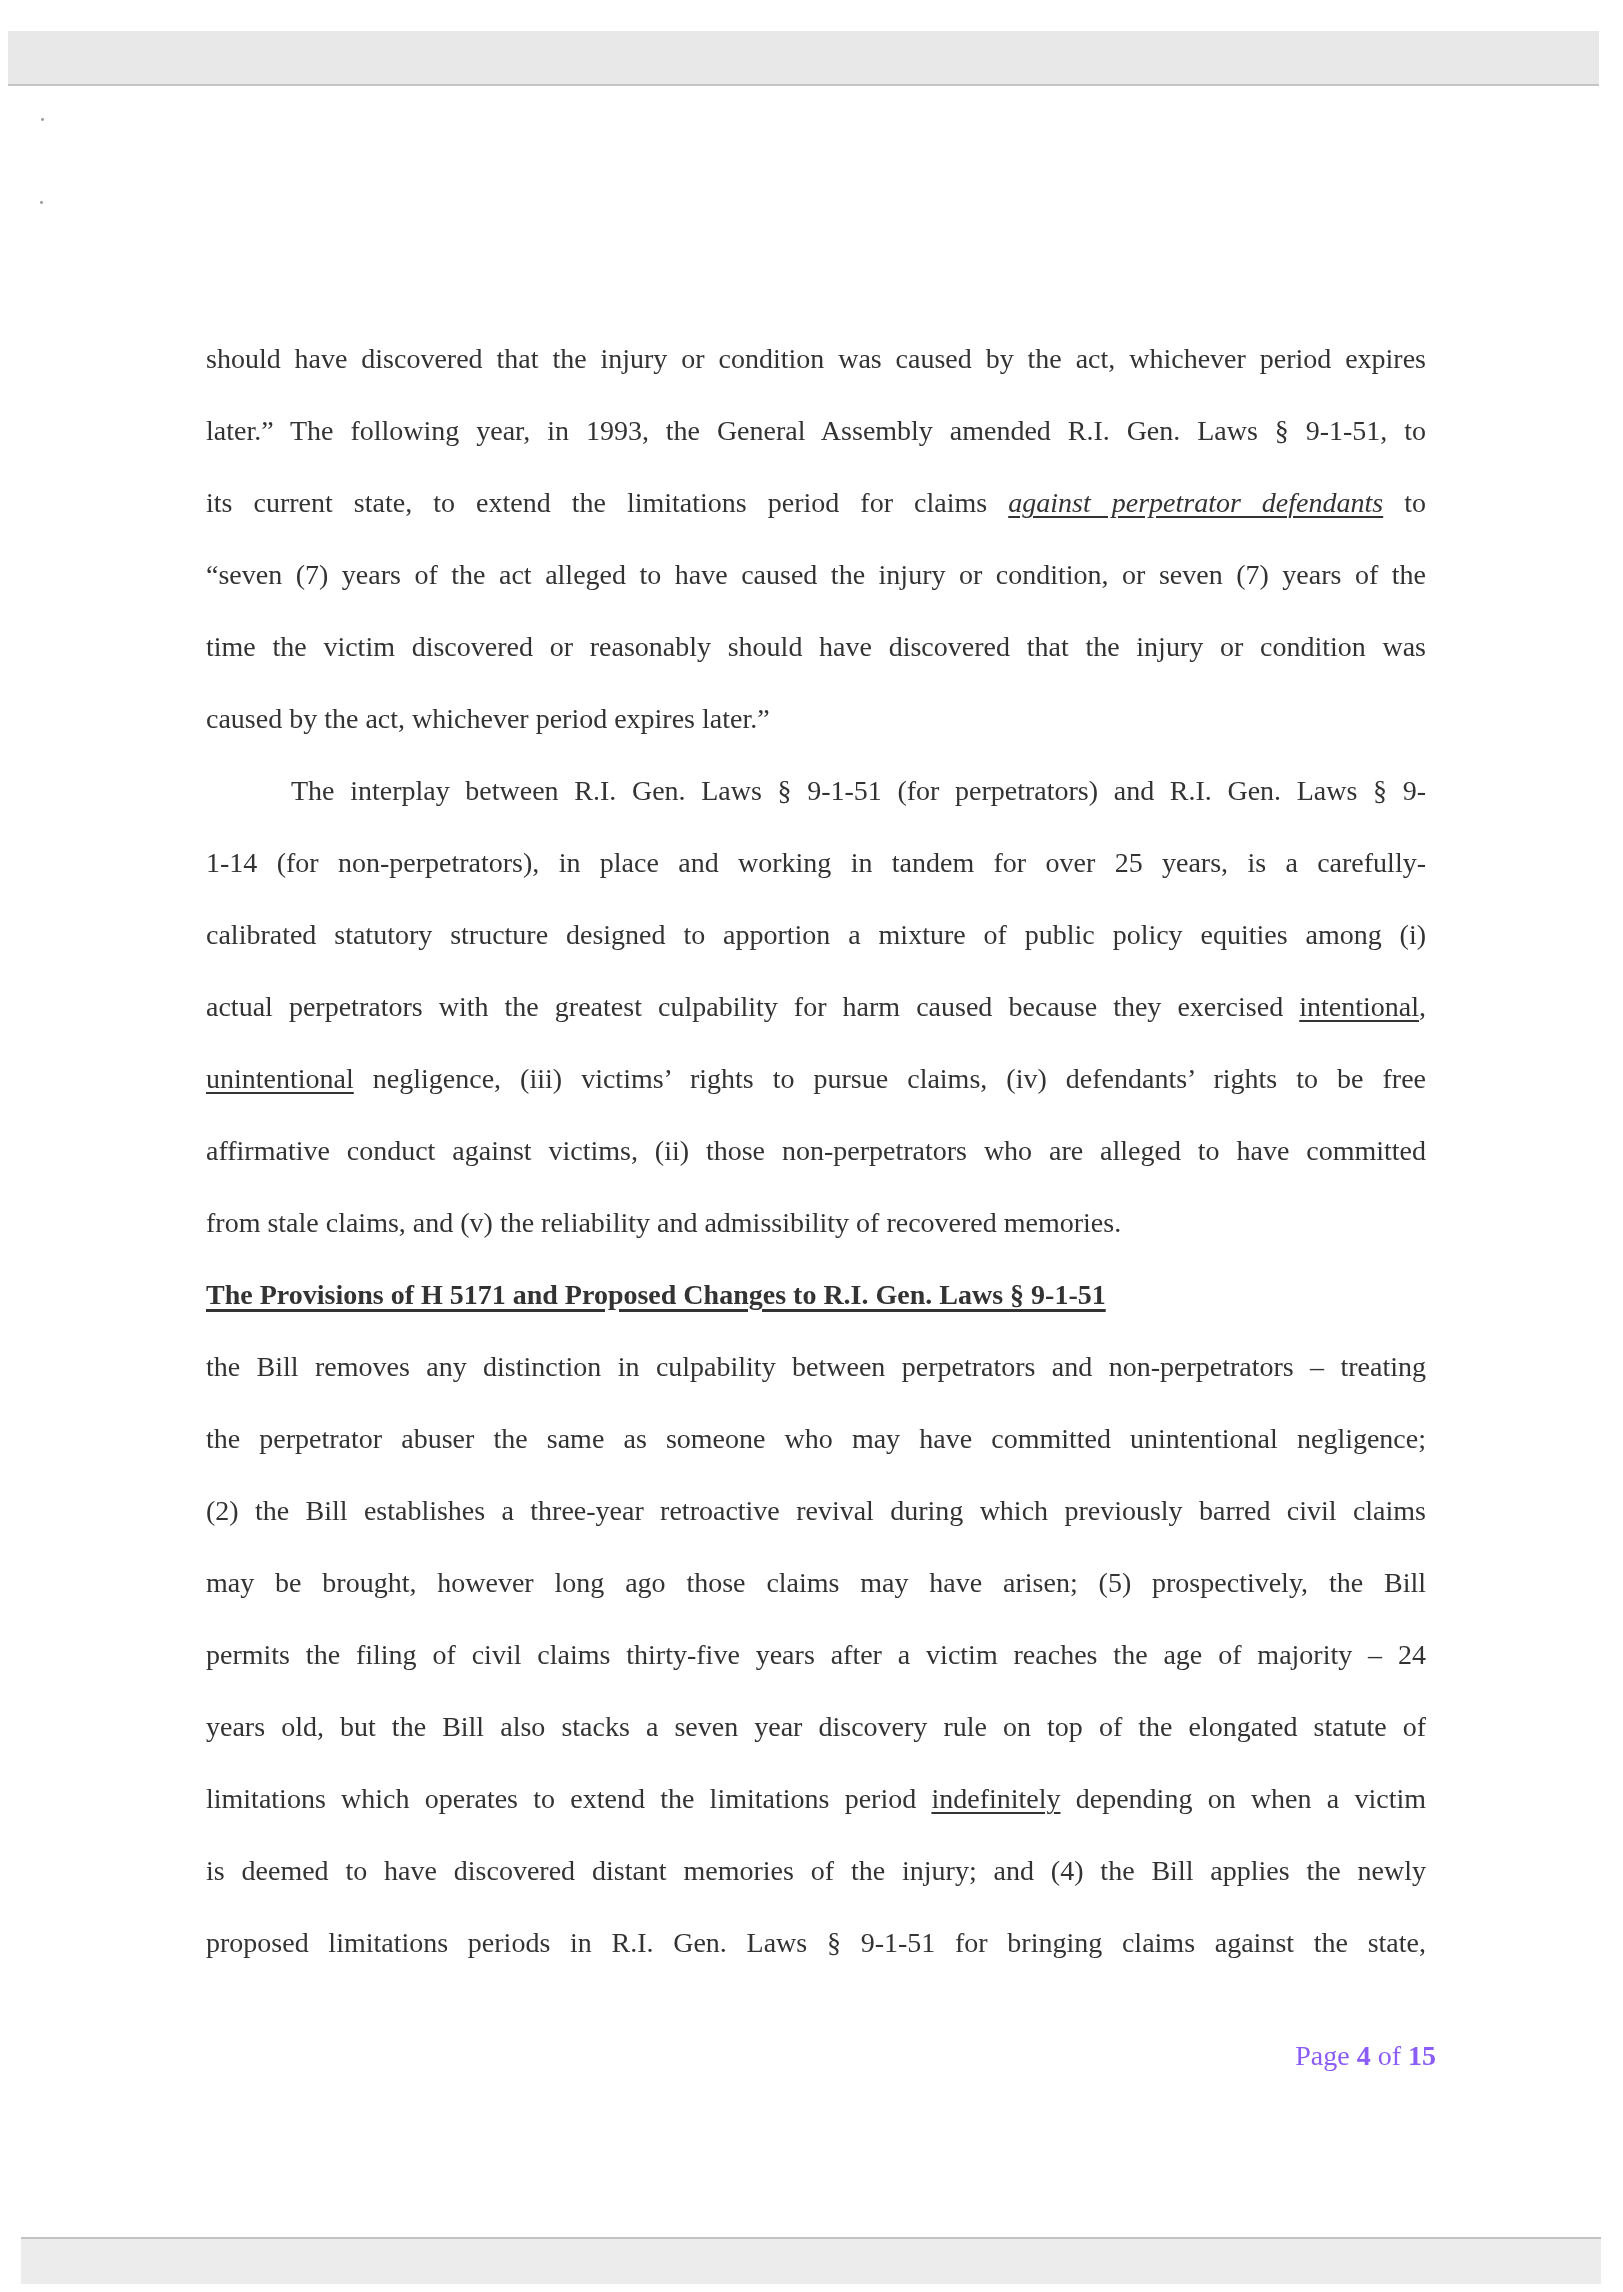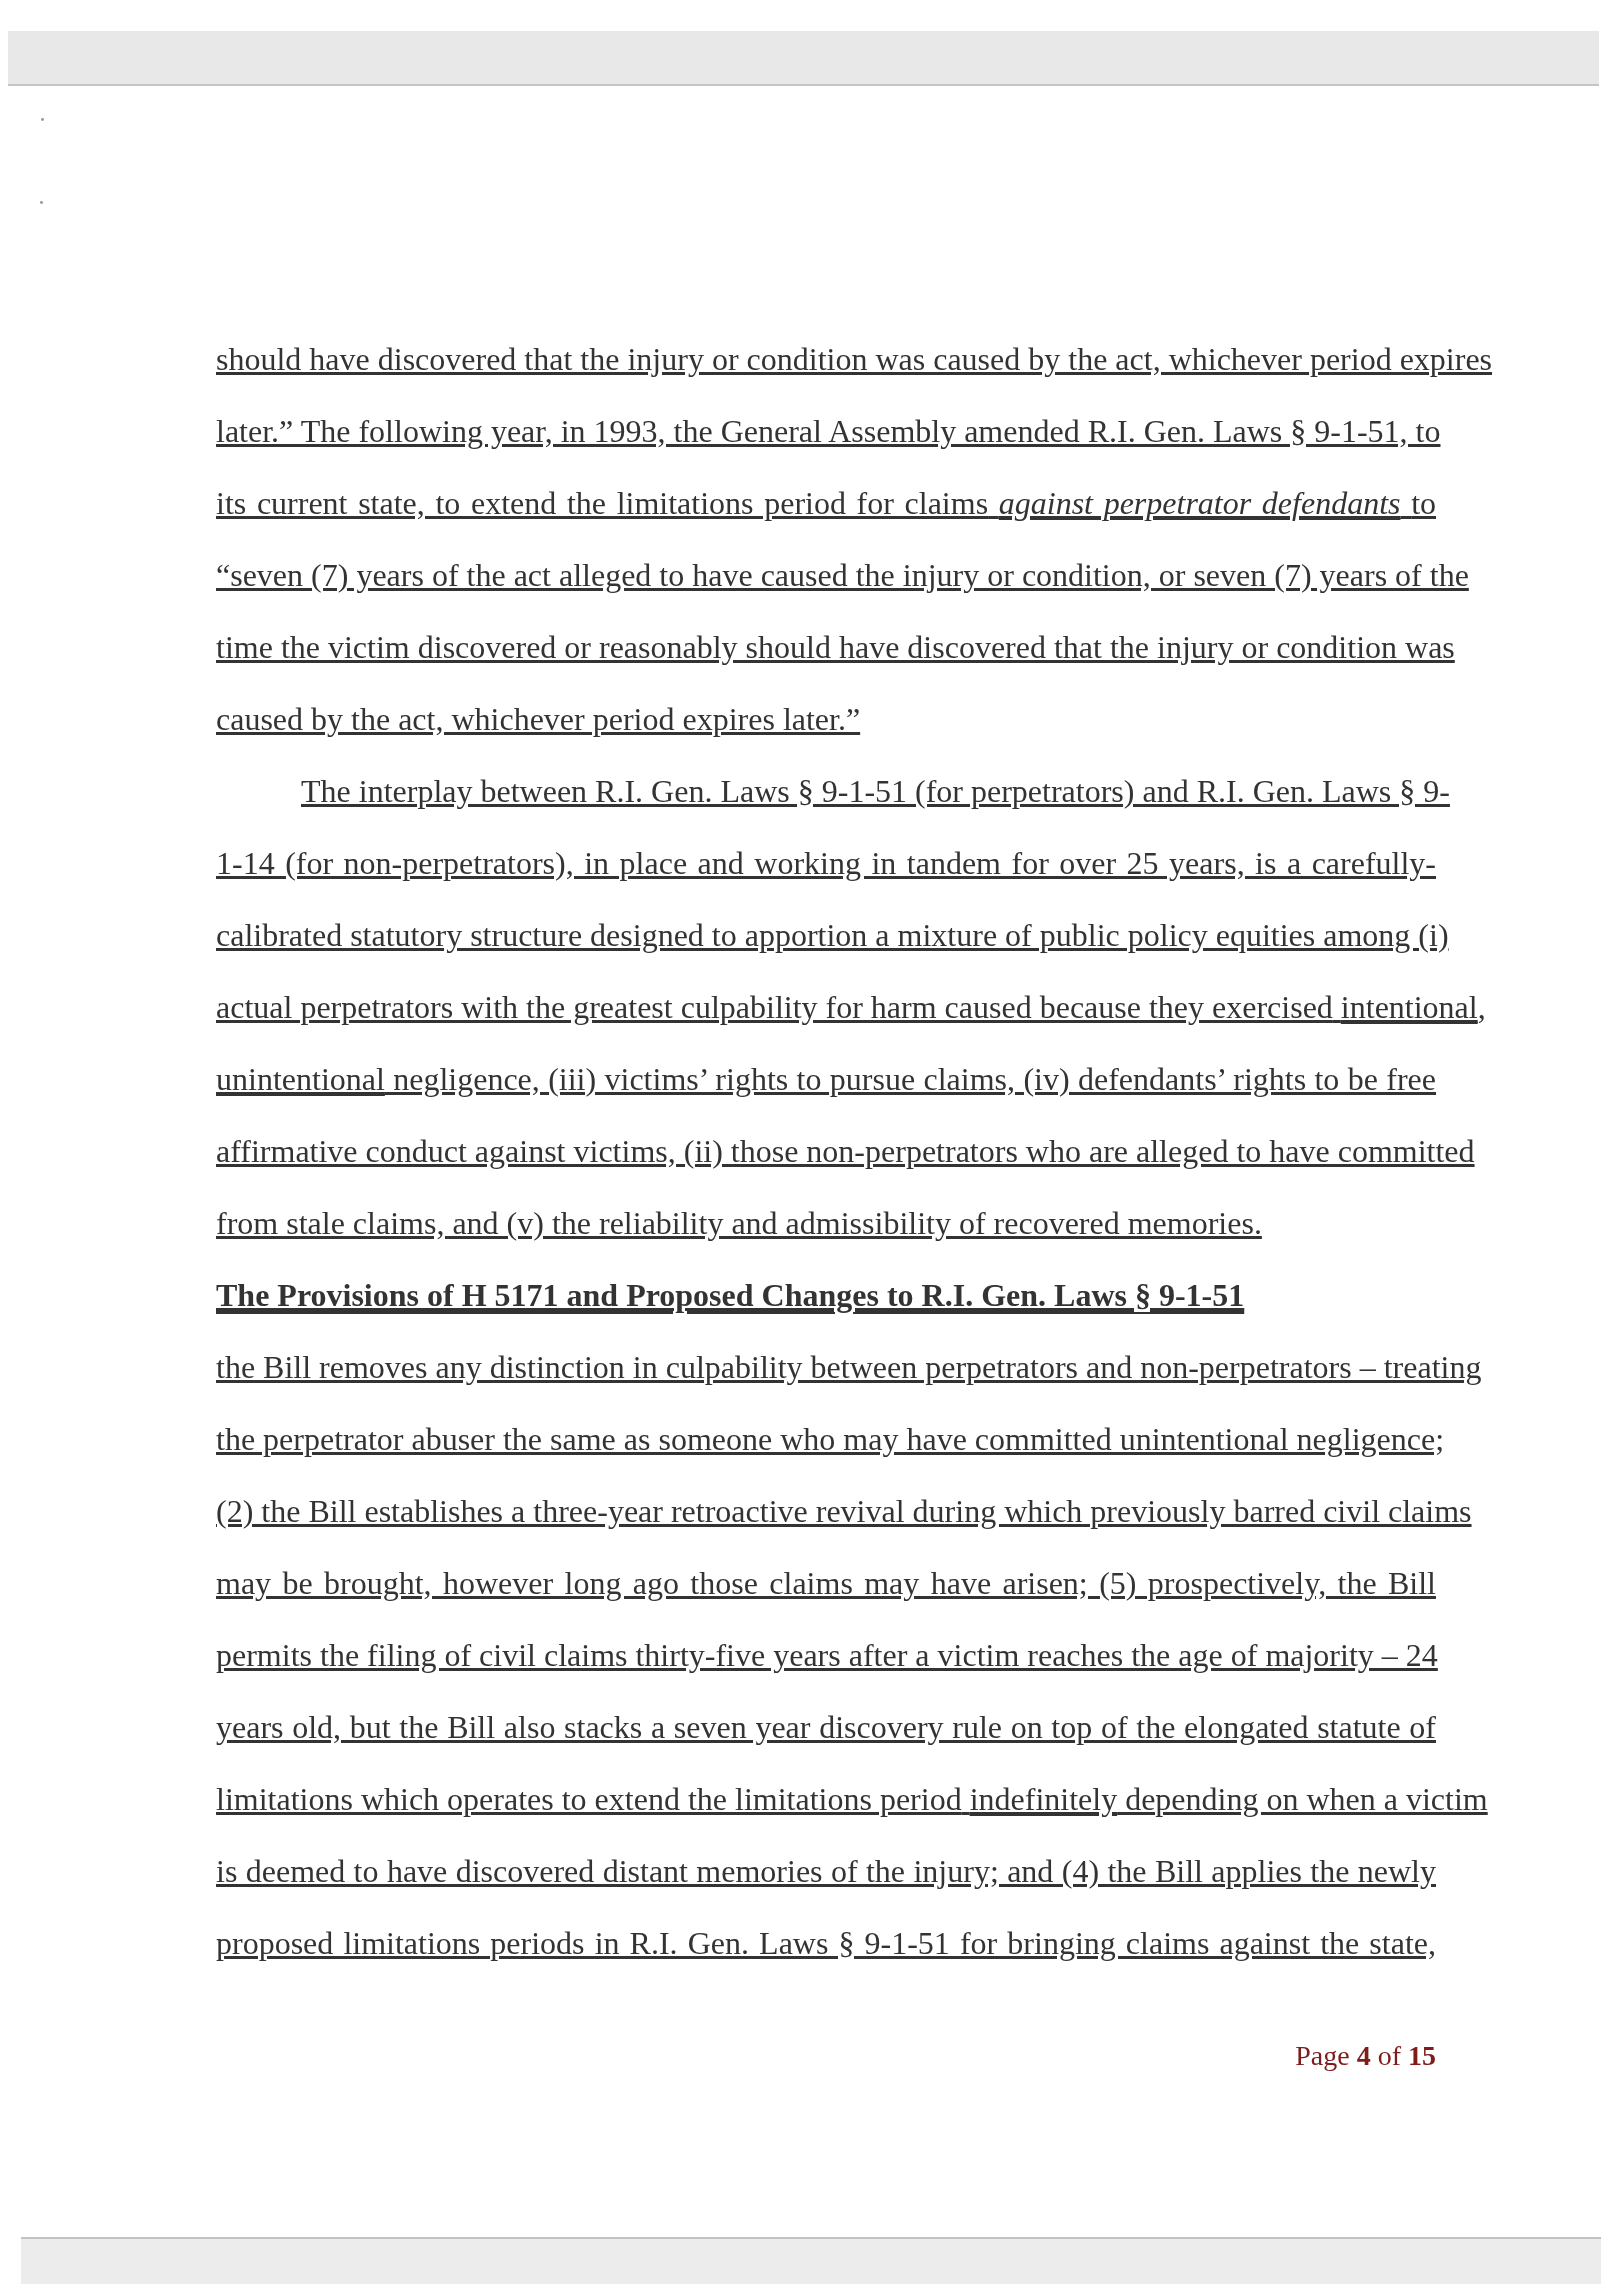--- a/index.html
+++ b/index.html
@@ -29,26 +29,25 @@
     border-top: 2px solid #c2c2c2;
   }
   .speck {
     position: absolute;
     width: 2.9px; height: 2.9px;
     background: #9a9a9a;
     border-radius: 50%;
   }
   .page-body {
     position: absolute;
-    left: 216px;
+    left: 206px;
     top: 323px;
     width: 1220px;
-    font-size: 32px;
+    font-size: 28px;
     line-height: 72px;
-    text-decoration: underline;
   }
   .para {
     margin: 0;
     text-align: justify;
     text-align-last: left;
   }
   .line {
     display: block;
     white-space: nowrap;
     text-align: justify;
@@ -71,21 +70,21 @@
     text-decoration-thickness: 2.9px;
     text-underline-offset: 4.9px;
   }
   .indent-line { padding-left: 85px; }
   .footer {
     position: absolute;
     right: 187px;
     top: 2038px;
     font-size: 28px;
     line-height: 35px;
-    color: #7f1d1d;
+    color: #8b5cf6;
   }
   .footer b { font-weight: bold; }
 </style>
 </head>
 <body>
 
 <div class="scan-band top"></div>
 <div class="speck" style="left:41px; top:118px;"></div>
 <div class="speck" style="left:40px; top:201px;"></div>
 

